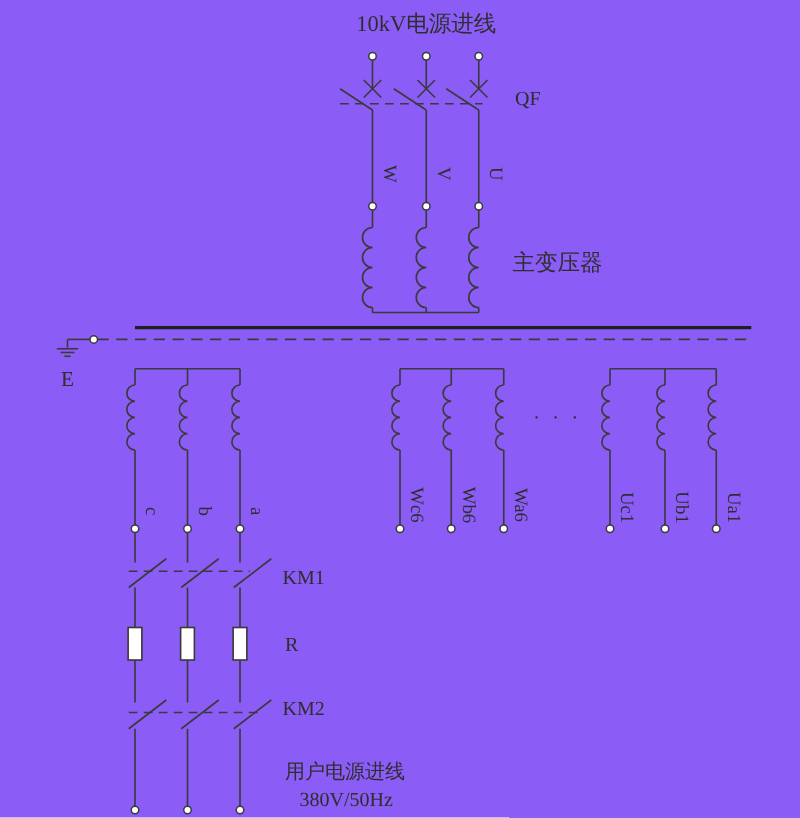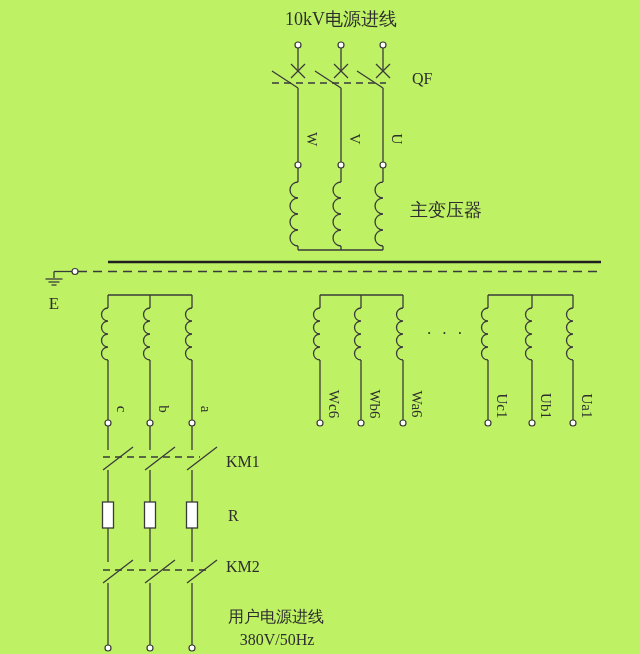--- a/index.html
+++ b/index.html
@@ -1,16 +1,16 @@
 <!DOCTYPE html>
 <html><head>
 <meta charset="utf-8">
 <style>
   html,body{margin:0;padding:0;background:#ffffff;}
-  .page{position:relative;width:640px;height:654px;background:#bef264;overflow:hidden;}
+  .page{position:relative;width:640px;height:654px;background:#8b5cf6;overflow:hidden;}
   svg{display:block;}
   text{font-family:"Liberation Serif","DejaVu Serif",serif;fill:#2e2e2e;}
   .wire{stroke:#3a3a3a;stroke-width:1.3;fill:none;}
   .thick{stroke:#1f1f1f;stroke-width:2.6;fill:none;}
   .dashlink{stroke:#3a3a3a;stroke-width:1.3;fill:none;stroke-dasharray:7 5;}
   .busdash{stroke:#3a3a3a;stroke-width:1.3;fill:none;stroke-dasharray:9 6;}
   .node{stroke:#3a3a3a;stroke-width:1.2;fill:#ffffff;}
   .res{stroke:#3a3a3a;stroke-width:1.3;fill:#ffffff;}
   .lbl{font-size:16px;}
   .rot{font-size:15px;}

